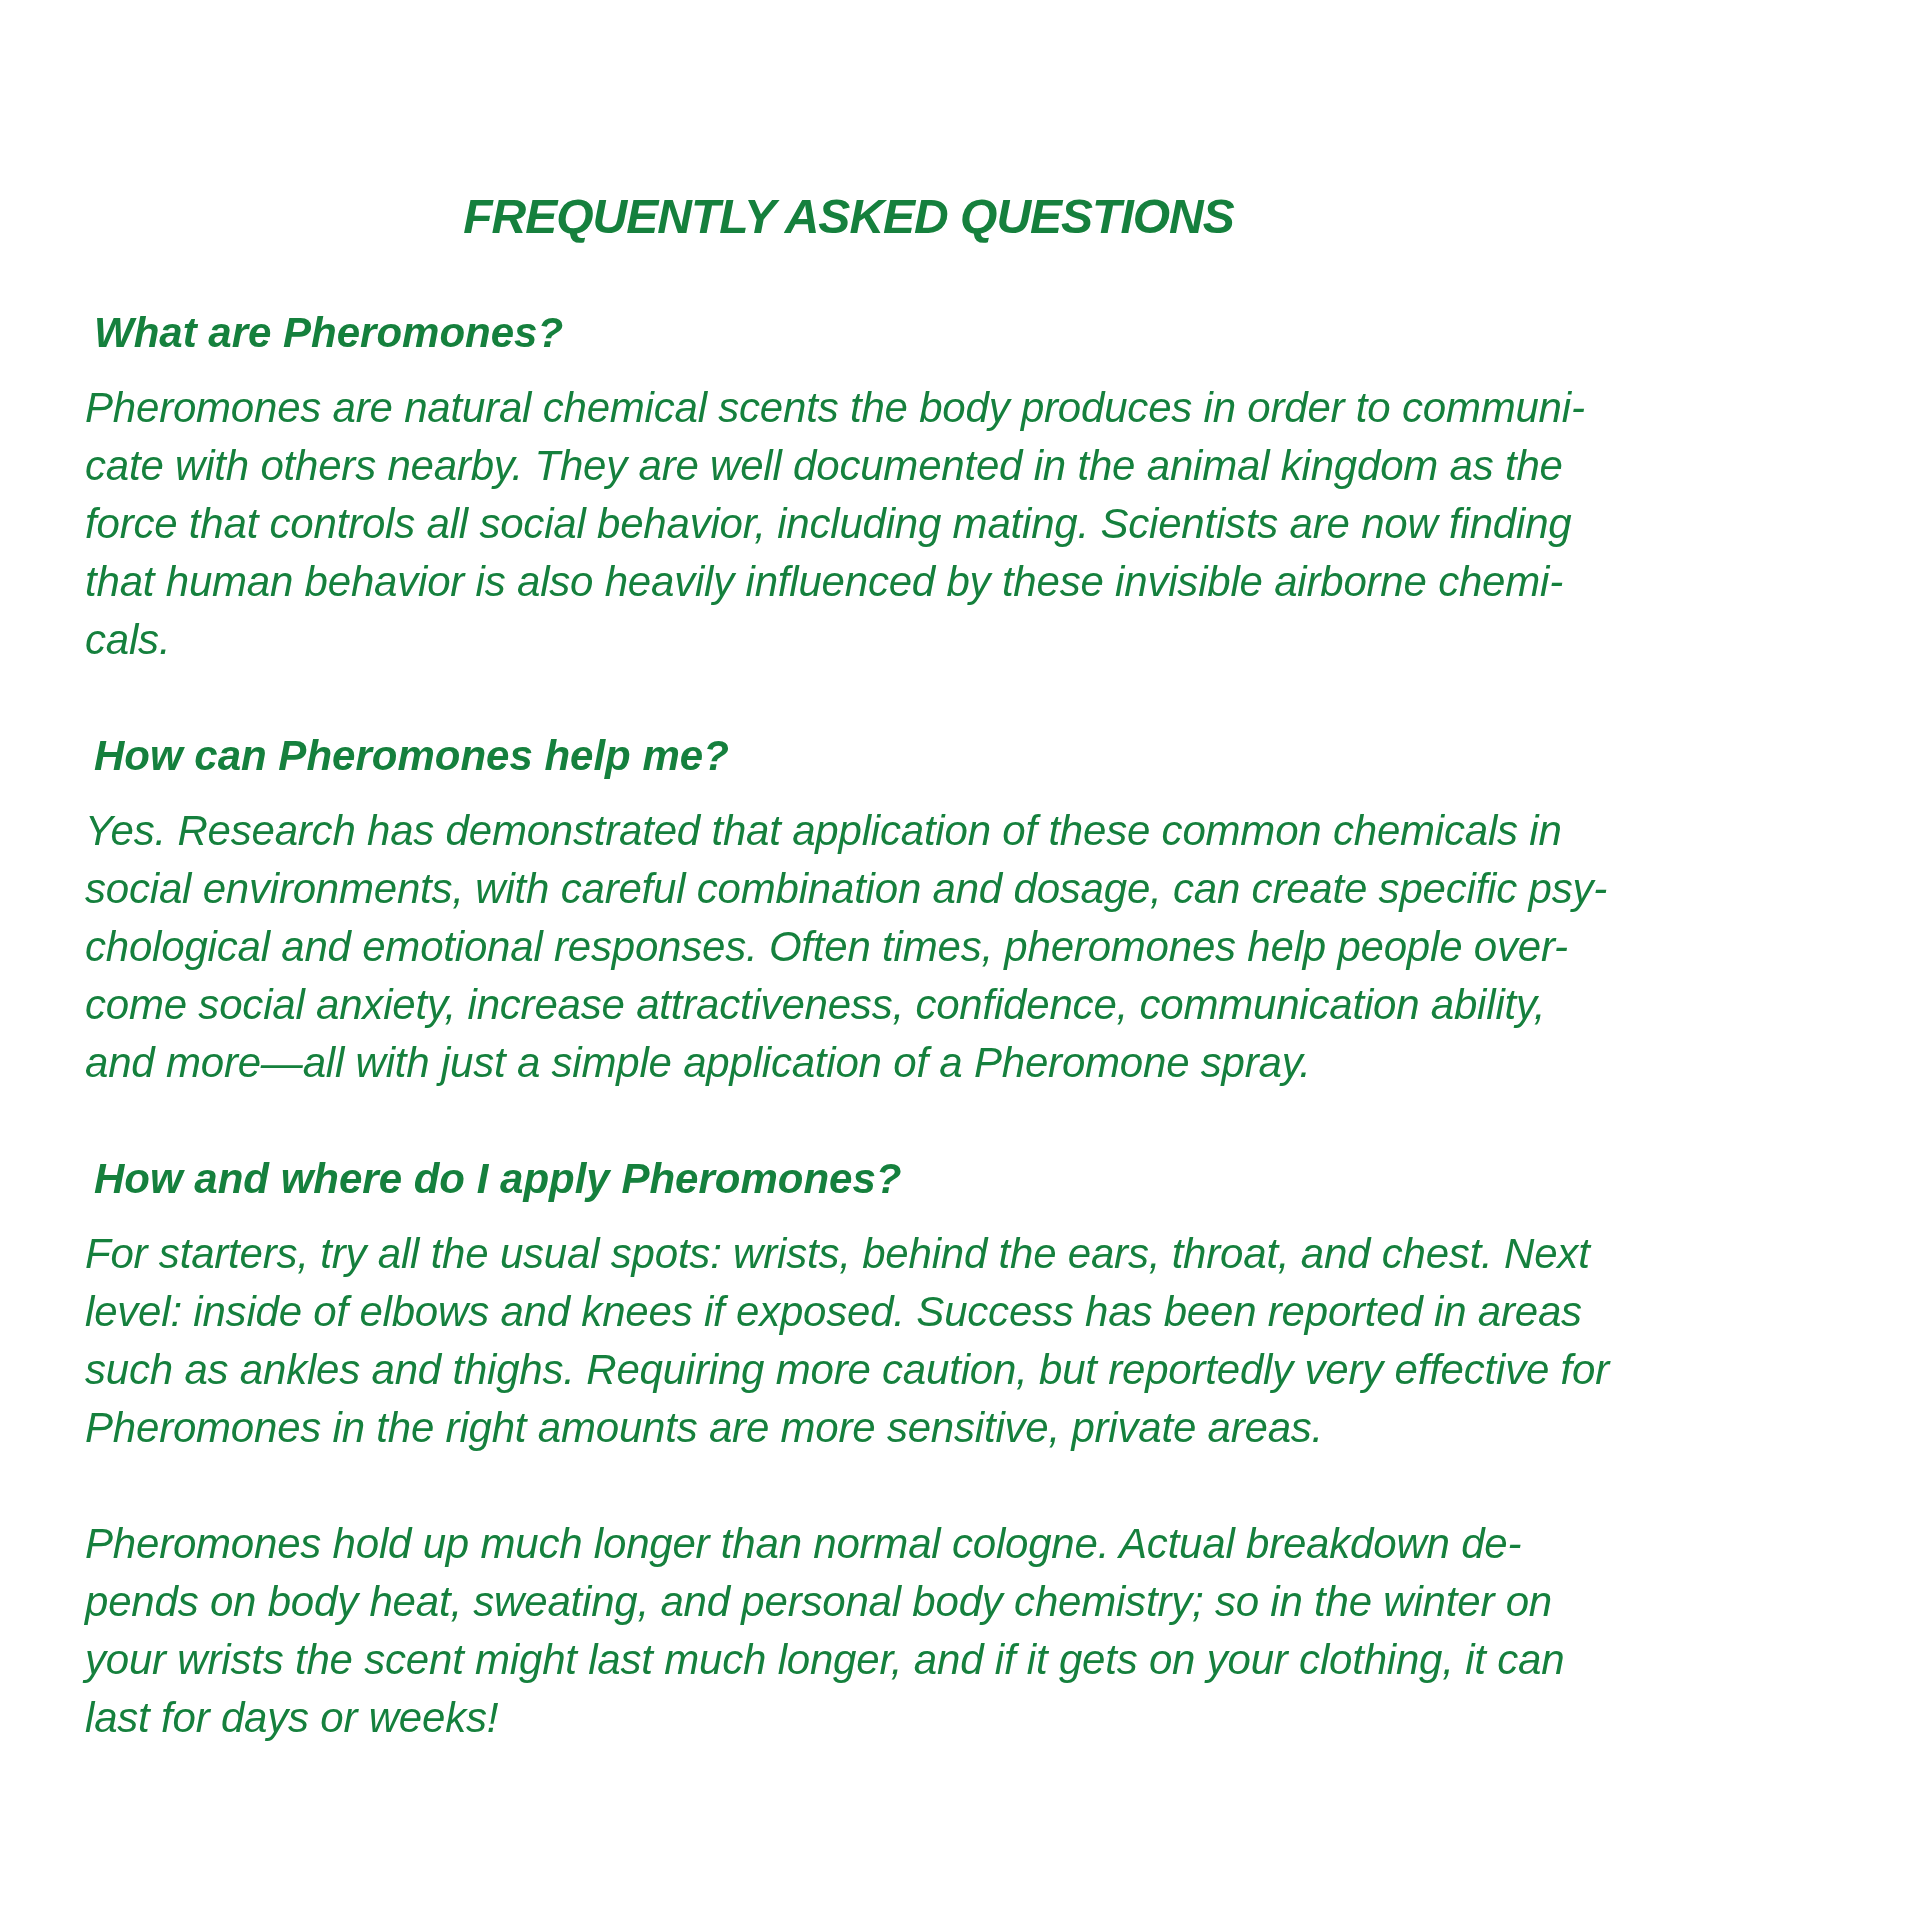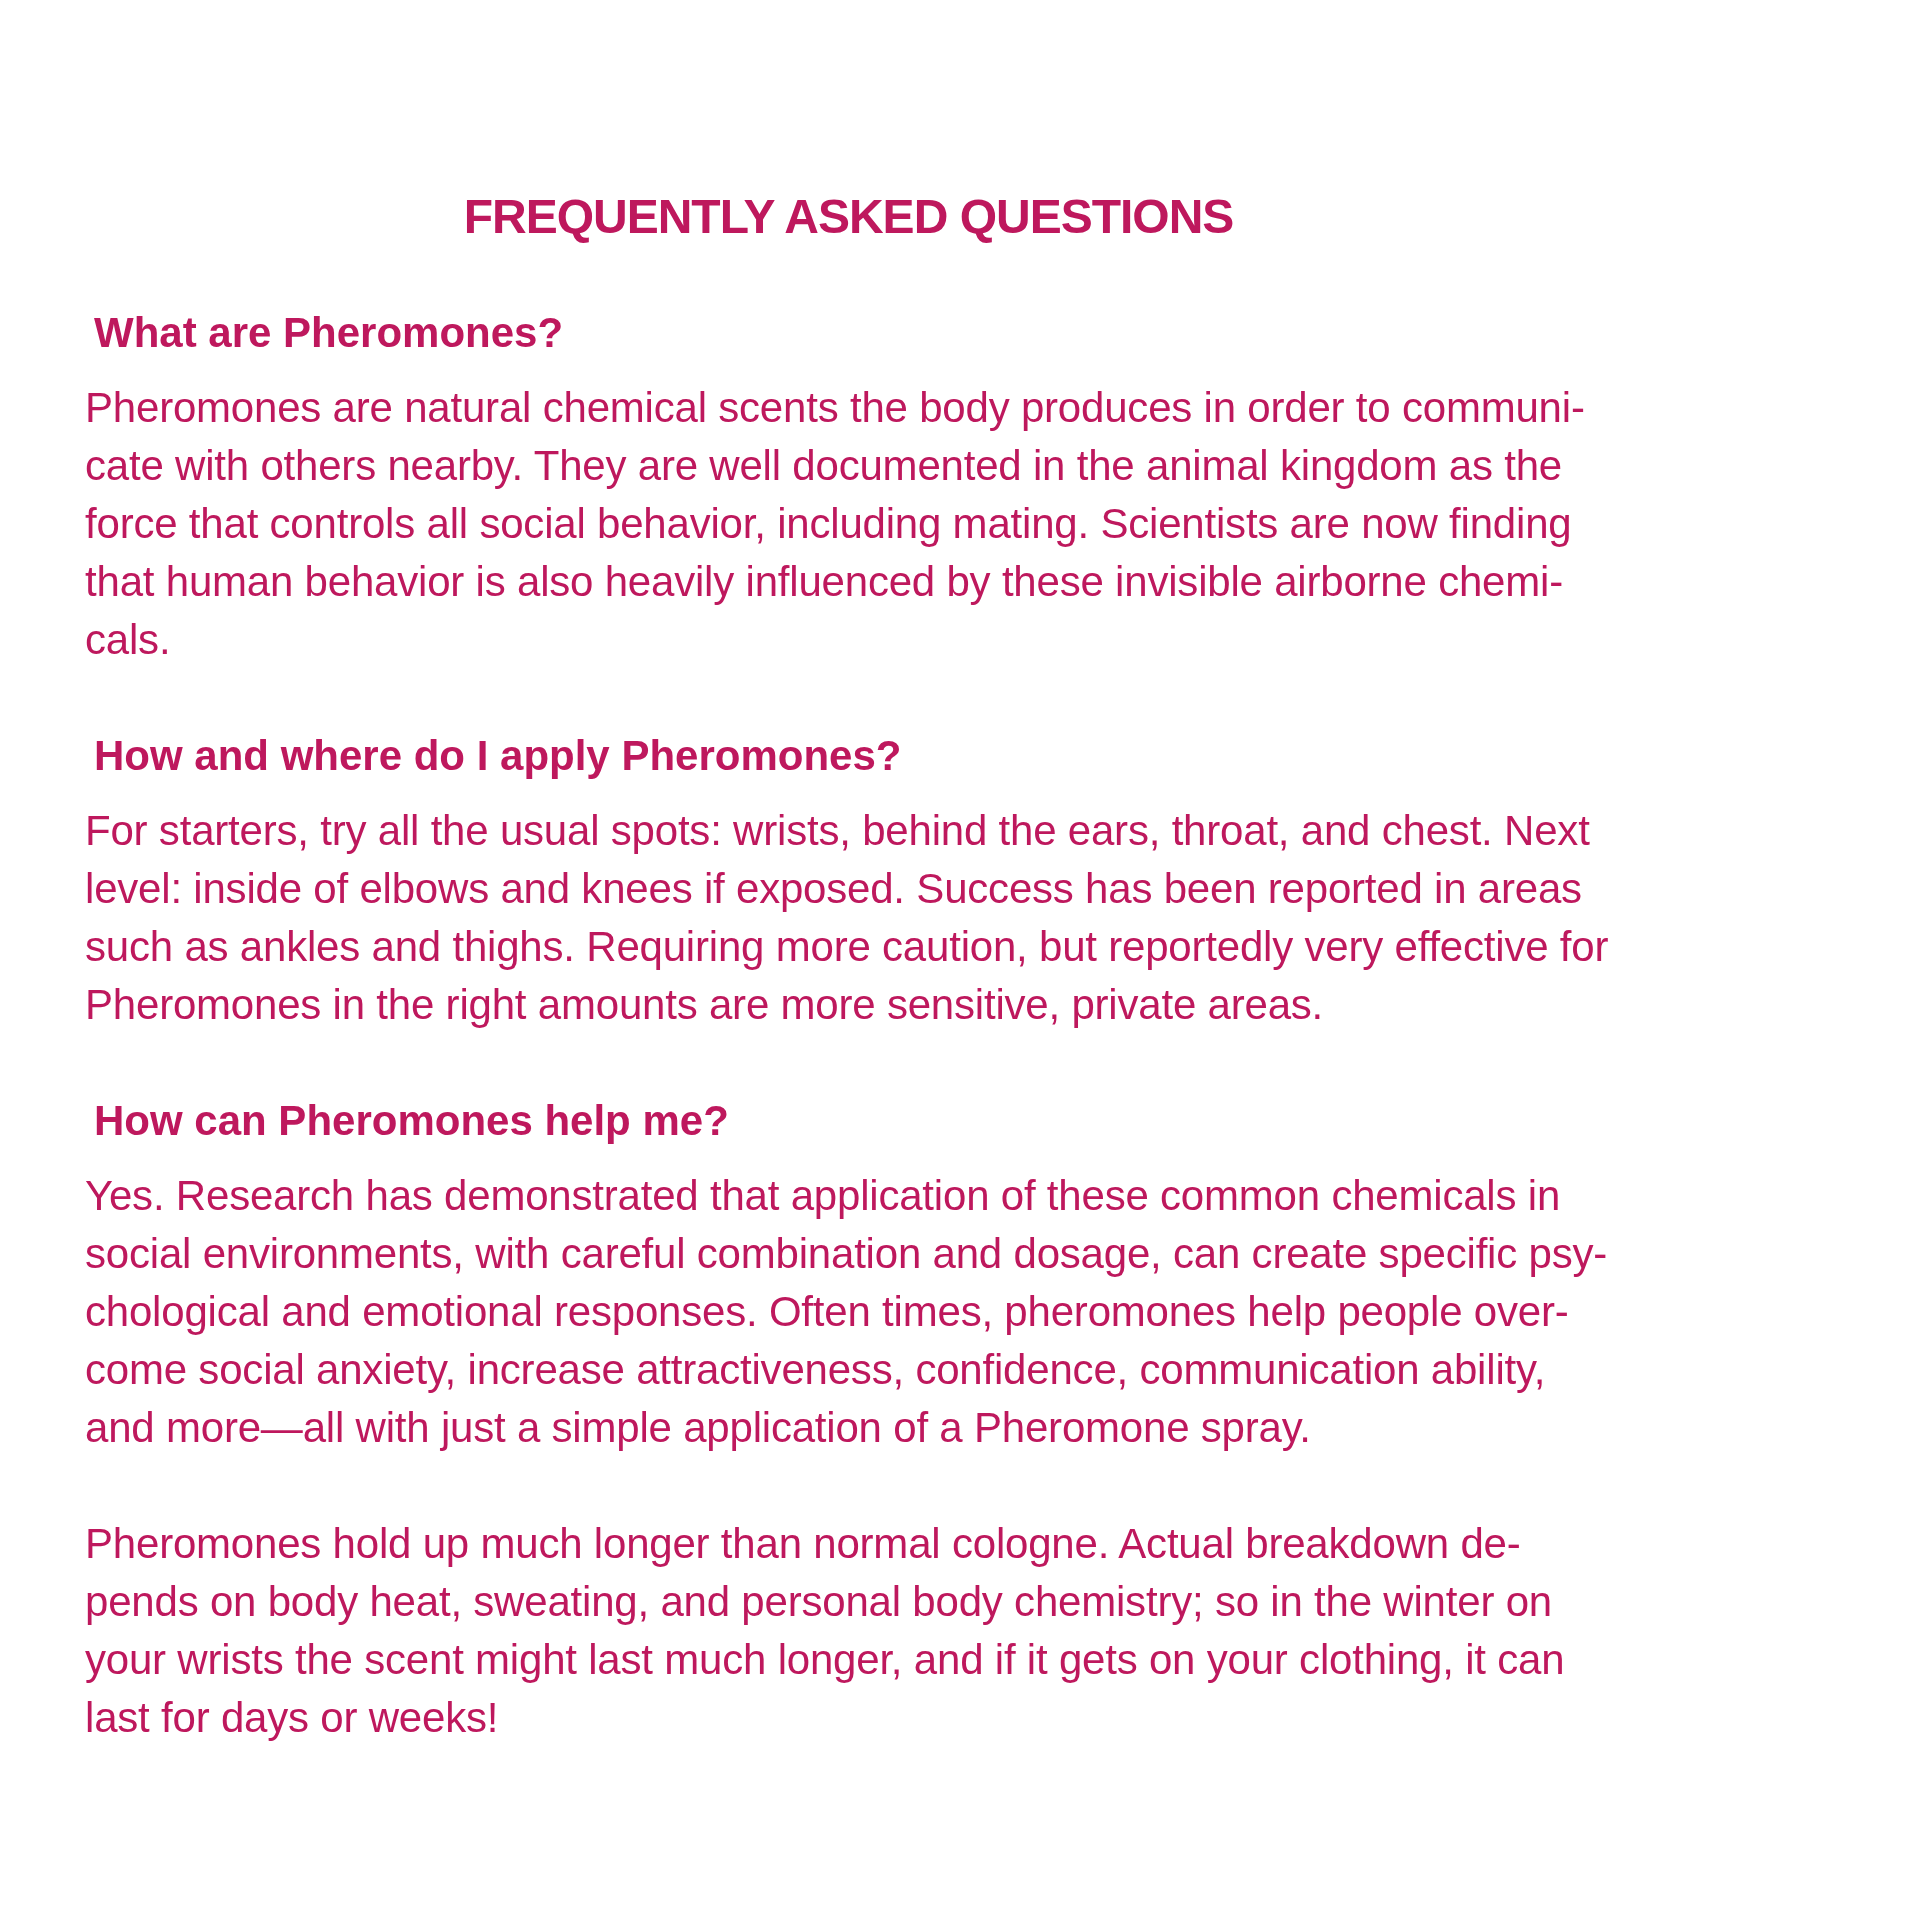--- a/index.html
+++ b/index.html
@@ -7,21 +7,22 @@
     padding: 0;
     background: #ffffff;
   }
   .page {
     position: relative;
     width: 1697px;
     height: 1931px;
     background: #ffffff;
     overflow: hidden;
     font-family: "Liberation Sans", sans-serif;
-    color: #be185d;
+    color: #15803d;
+    font-style: italic;
   }
   .doc {
     box-sizing: border-box;
     padding: 188px 77px 0 77px;
     font-size: 42px;
     line-height: 58px;
   }
   .doc-title {
     text-align: center;
     font-weight: bold;
@@ -56,34 +57,34 @@
     <section class="faq-section">
       <h2 class="question">What are Pheromones?</h2>
       <p class="answer">Pheromones are natural chemical scents the body produces in order to communi-
 cate with others nearby. They are well documented in the animal kingdom as the
 force that controls all social behavior, including mating. Scientists are now finding
 that human behavior is also heavily influenced by these invisible airborne chemi-
 cals.</p>
     </section>
 
     <section class="faq-section">
-      <h2 class="question">How and where do I apply Pheromones?</h2>
-      <p class="answer">For starters, try all the usual spots: wrists, behind the ears, throat, and chest. Next
-level: inside of elbows and knees if exposed. Success has been reported in areas
-such as ankles and thighs. Requiring more caution, but reportedly very effective for
-Pheromones in the right amounts are more sensitive, private areas.</p>
-    </section>
-
-    <section class="faq-section">
       <h2 class="question">How can Pheromones help me?</h2>
       <p class="answer">Yes. Research has demonstrated that application of these common chemicals in
 social environments, with careful combination and dosage, can create specific psy-
 chological and emotional responses. Often times, pheromones help people over-
 come social anxiety, increase attractiveness, confidence, communication ability,
 and more—all with just a simple application of a Pheromone spray.</p>
+    </section>
+
+    <section class="faq-section">
+      <h2 class="question">How and where do I apply Pheromones?</h2>
+      <p class="answer">For starters, try all the usual spots: wrists, behind the ears, throat, and chest. Next
+level: inside of elbows and knees if exposed. Success has been reported in areas
+such as ankles and thighs. Requiring more caution, but reportedly very effective for
+Pheromones in the right amounts are more sensitive, private areas.</p>
     </section>
 
     <section class="faq-section">
       <p class="answer">Pheromones hold up much longer than normal cologne. Actual breakdown de-
 pends on body heat, sweating, and personal body chemistry; so in the winter on
 your wrists the scent might last much longer, and if it gets on your clothing, it can
 last for days or weeks!</p>
     </section>
 
   </div>

